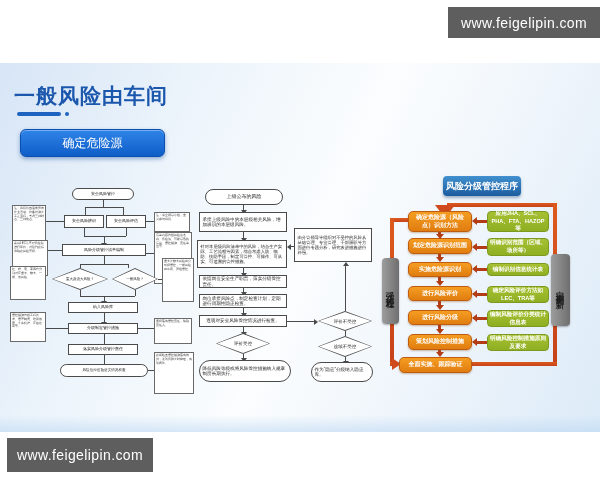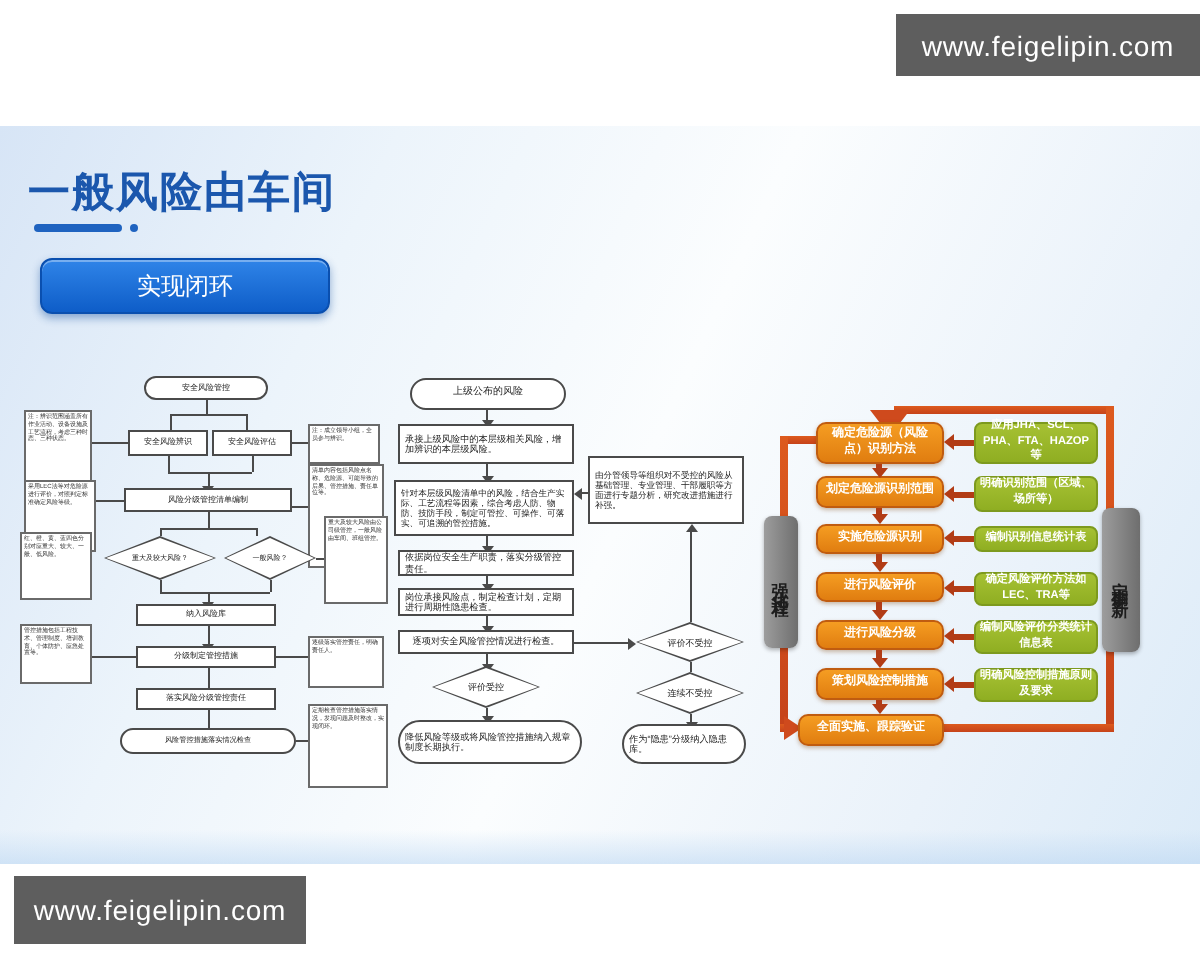--- a/index.html
+++ b/index.html
@@ -87,21 +87,21 @@
 <div class="wm wm-tr">
     <span>www.feigelipin.com</span>
   </div>
 <div class="wm wm-bl">
     <span>www.feigelipin.com</span>
   </div>
 
 <div class="ttl">一般风险由车间</div>
 <div class="ttl-bar"></div>
 <div class="ttl-dot"></div>
-<div class="badge">实现闭环</div>
+<div class="badge">确定危险源</div>
 
 <div class="lc">
   <div class="nbox nell" style="left:62px;top:5px;width:62px;height:12px;">安全风险管控</div>
   <div class="ln" style="left:93px;top:17px;width:0.7px;height:7px;"></div>
   <div class="ln" style="left:75px;top:24px;width:38px;height:0.7px;"></div>
   <div class="ln" style="left:75px;top:24px;width:0.7px;height:8px;"></div>
   <div class="ln" style="left:113px;top:24px;width:0.7px;height:8px;"></div>
   <div class="nbox" style="left:54px;top:32px;width:40px;height:13px;">安全风险辨识</div>
   <div class="nbox" style="left:96px;top:32px;width:40px;height:13px;">安全风险评估</div>
   <div class="note" style="left:2px;top:22px;width:34px;height:40px;">注：辨识范围涵盖所有作业活动、设备设施及工艺流程，考虑三种时态、三种状态。</div>
@@ -196,20 +196,21 @@
 
   <div class="loop" style="left:67px;top:43px;width:110px;height:4px;"></div>
   <div class="loop" style="left:173px;top:43px;width:4px;height:163px;"></div>
   <div class="loop" style="left:92px;top:202px;width:85px;height:4px;"></div>
   <div class="loop-head-down" style="left:55px;top:45px;"></div>
   <div class="loop" style="left:12px;top:58px;width:16px;height:4px;"></div>
   <div class="loop" style="left:10px;top:58px;width:4px;height:146px;"></div>
   <div class="loop" style="left:10px;top:202px;width:4px;height:4px;"></div>
   <div class="loop-head-right" style="left:12px;top:198px;"></div>
 
+  <div class="rc-title" style="left:63px;top:16px;width:78px;height:20px;">风险分级管控程序</div>
 
   <div class="obox" style="left:28px;top:51px;width:64px;height:21px;">确定危险源（风险点）识别方法</div>
   <div class="obox" style="left:28px;top:78px;width:64px;height:16px;">划定危险源识别范围</div>
   <div class="obox" style="left:28px;top:102px;width:64px;height:15px;">实施危险源识别</div>
   <div class="obox" style="left:28px;top:126px;width:64px;height:15px;">进行风险评价</div>
   <div class="obox" style="left:28px;top:150px;width:64px;height:15px;">进行风险分级</div>
   <div class="obox" style="left:28px;top:174px;width:64px;height:16px;">策划风险控制措施</div>
   <div class="obox" style="left:19px;top:197px;width:73px;height:16px;">全面实施、跟踪验证</div>
 
   <div class="gbox" style="left:107px;top:51px;width:62px;height:21px;">应用JHA、SCL、PHA、FTA、HAZOP等</div>

